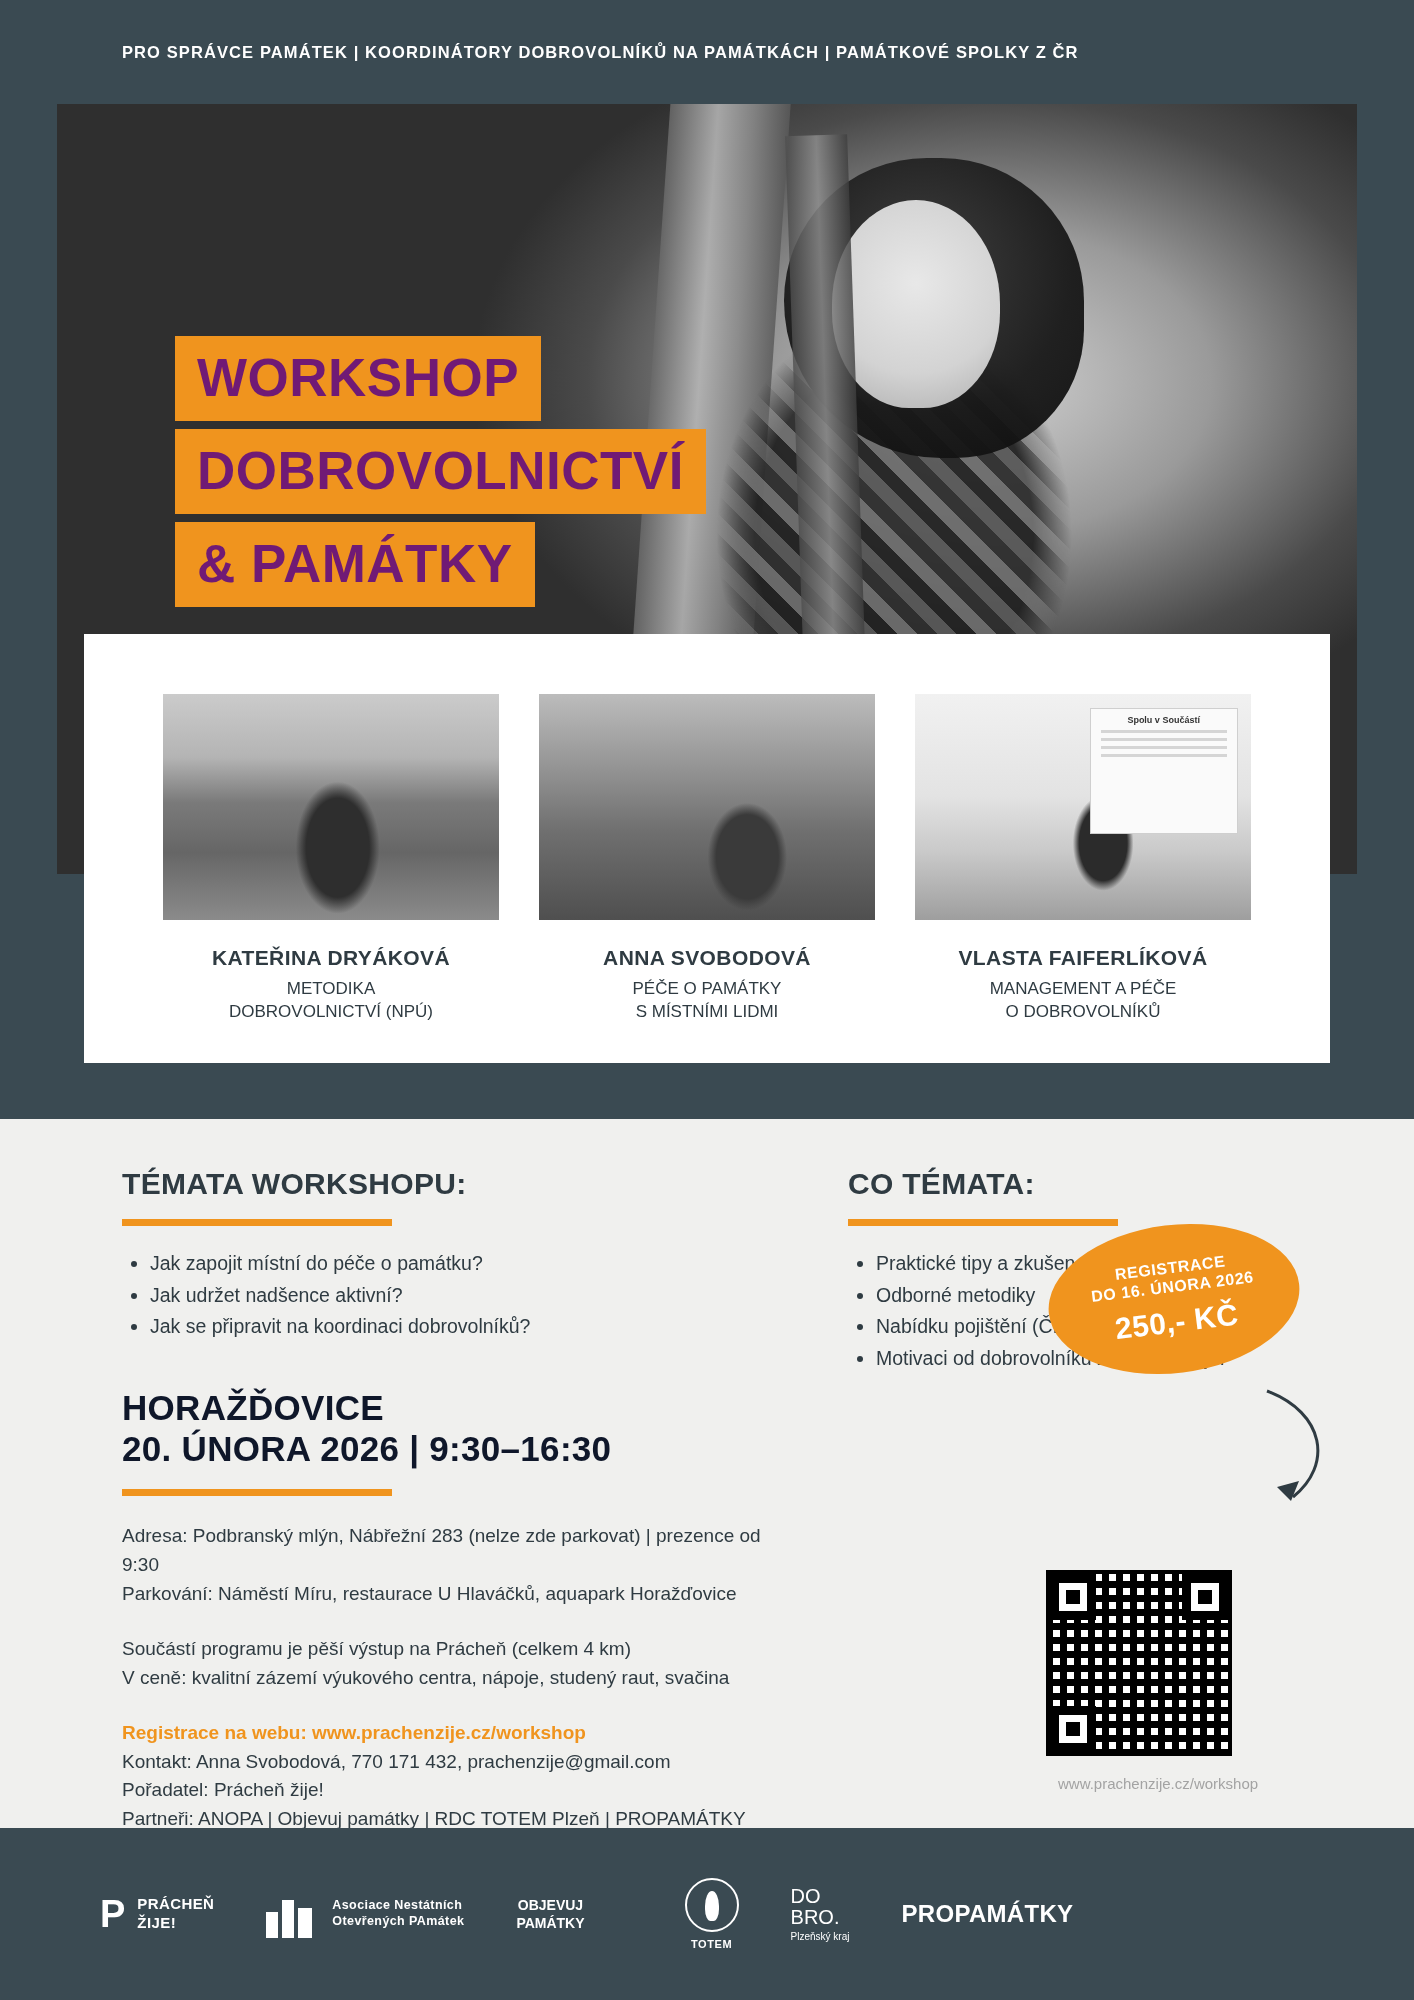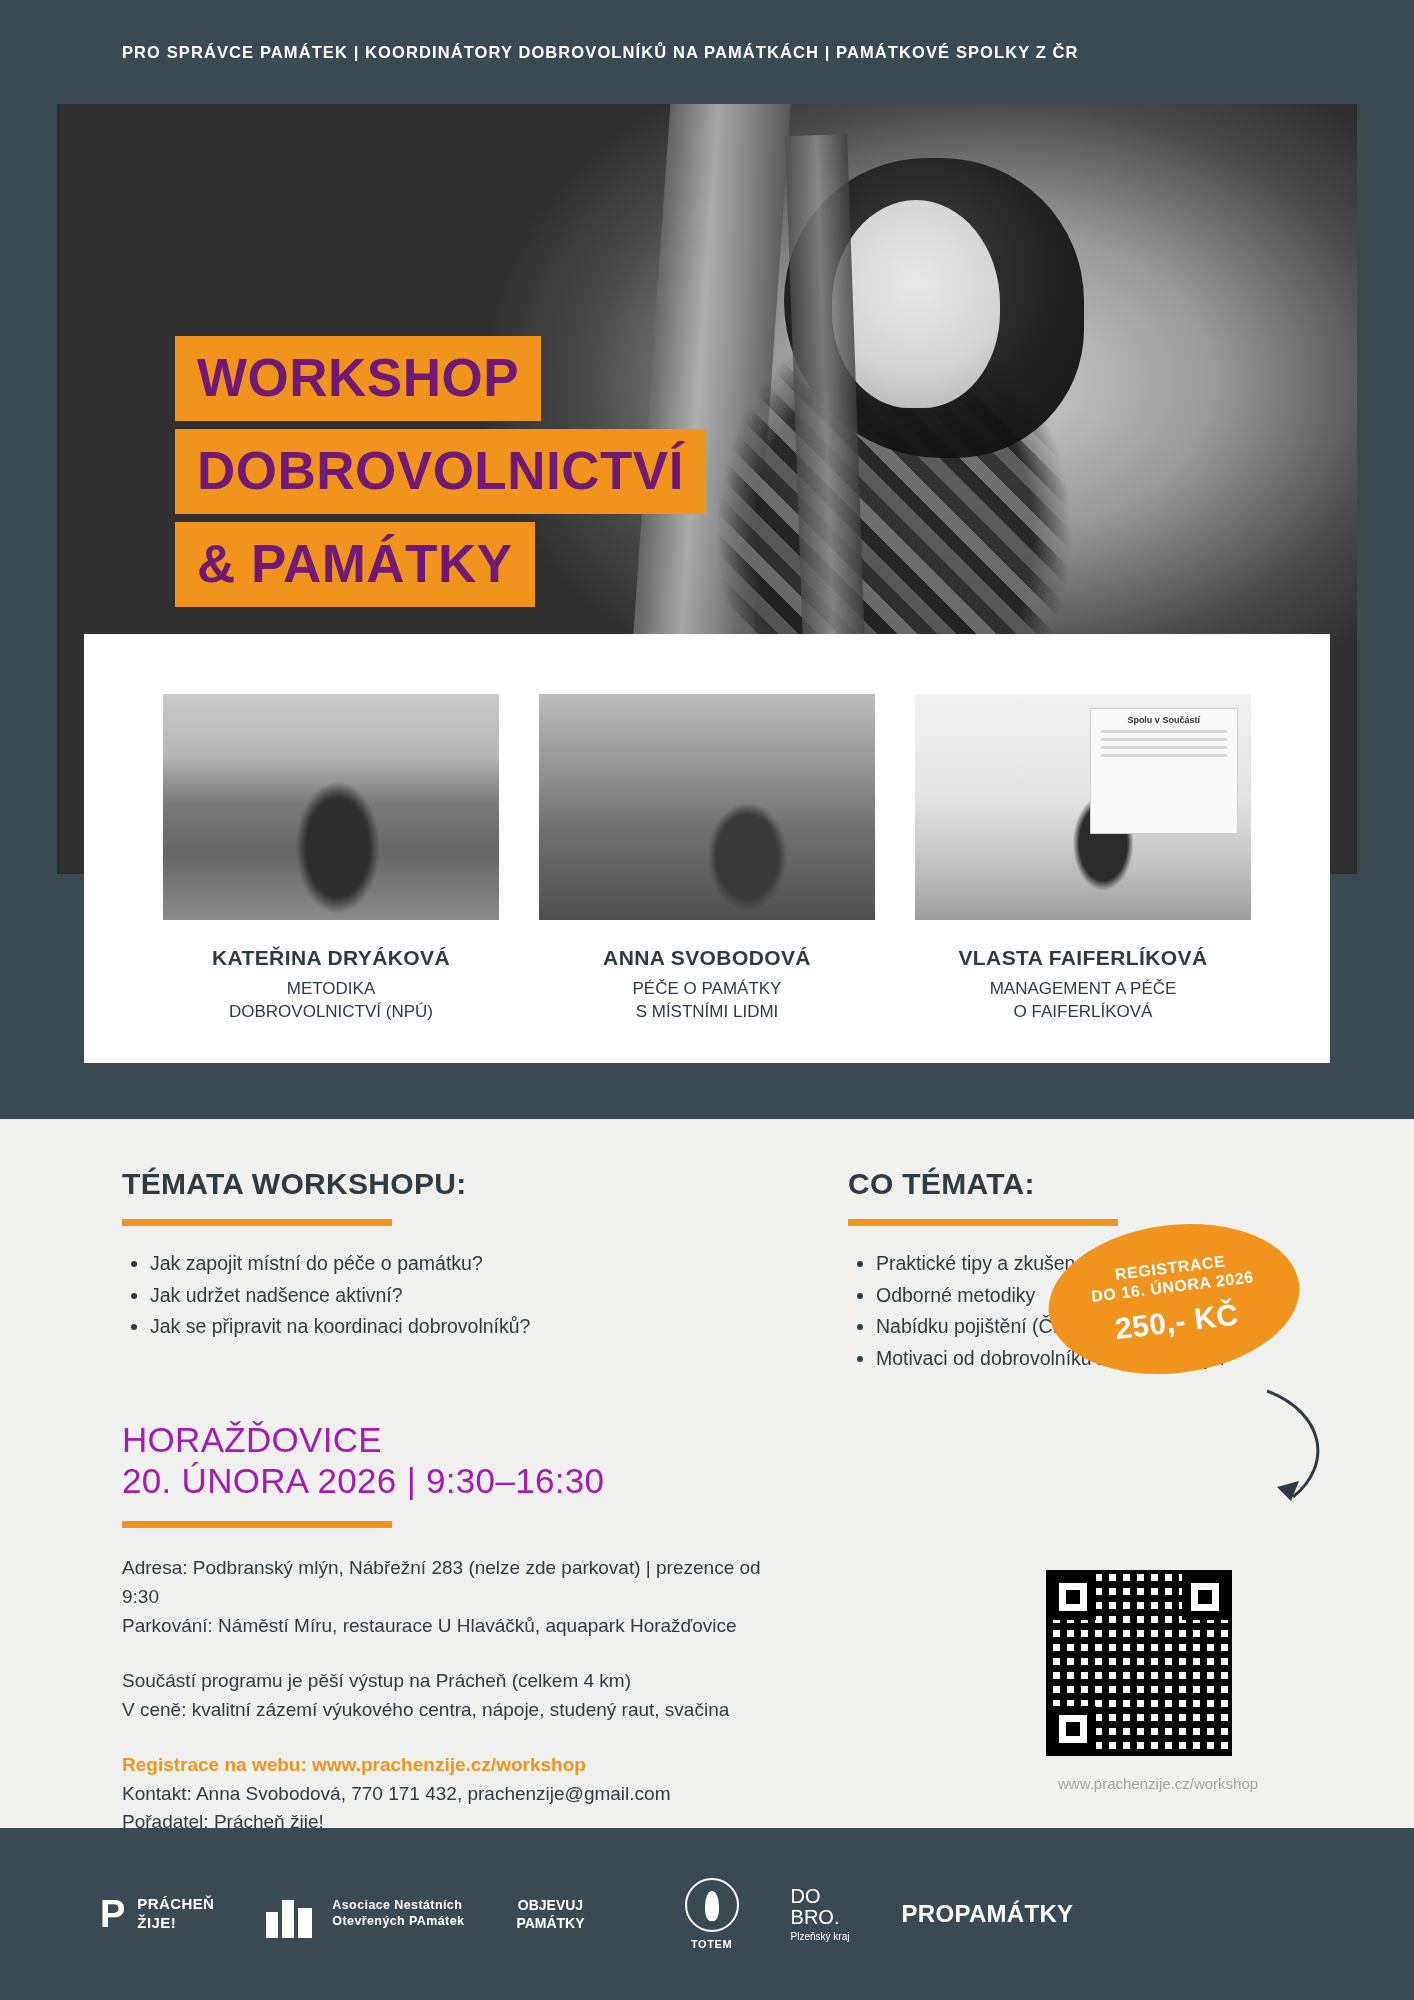--- a/index.html
+++ b/index.html
@@ -215,24 +215,24 @@
   }
   .rule.short { width: 270px; }
   ul.bullets { margin-left: 28px; }
   ul.bullets li {
     font-size: 19.5px;
     color: #2f3b42;
     line-height: 1.62;
   }
 
   .place {
-    margin-top: 76px;
+    margin-top: 44px;
     font-size: 35px;
-    font-weight: normal;
-    color: #a21caf;
+    font-weight: bold;
+    color: #0f172a;
     letter-spacing: .3px;
     line-height: 1.18;
   }
   .place .date { display: block; }
   .rule2 { width: 270px; height: 7px; background: #f0941e; margin: 20px 0 26px 0; }
 
   .para {
     font-size: 19px;
     color: #2f3b42;
     line-height: 1.52;
@@ -385,21 +385,21 @@
           <b>Spolu v Součástí</b>
           <i></i>
           <i></i>
           <i></i>
           <i></i>
         </div>
       </div>
       <div class="speaker-name">VLASTA FAIFERLÍKOVÁ</div>
       <div class="speaker-role">
         <span>MANAGEMENT A PÉČE</span><br>
-        <span>O FAIFERLÍKOVÁ</span>
+        <span>O DOBROVOLNÍKŮ</span>
       </div>
     </div>
 
   </div>
 
   <div class="body-area">
 
     <div class="col-left">
       <div class="sec-head">TÉMATA WORKSHOPU:</div>
       <div class="rule"></div>

